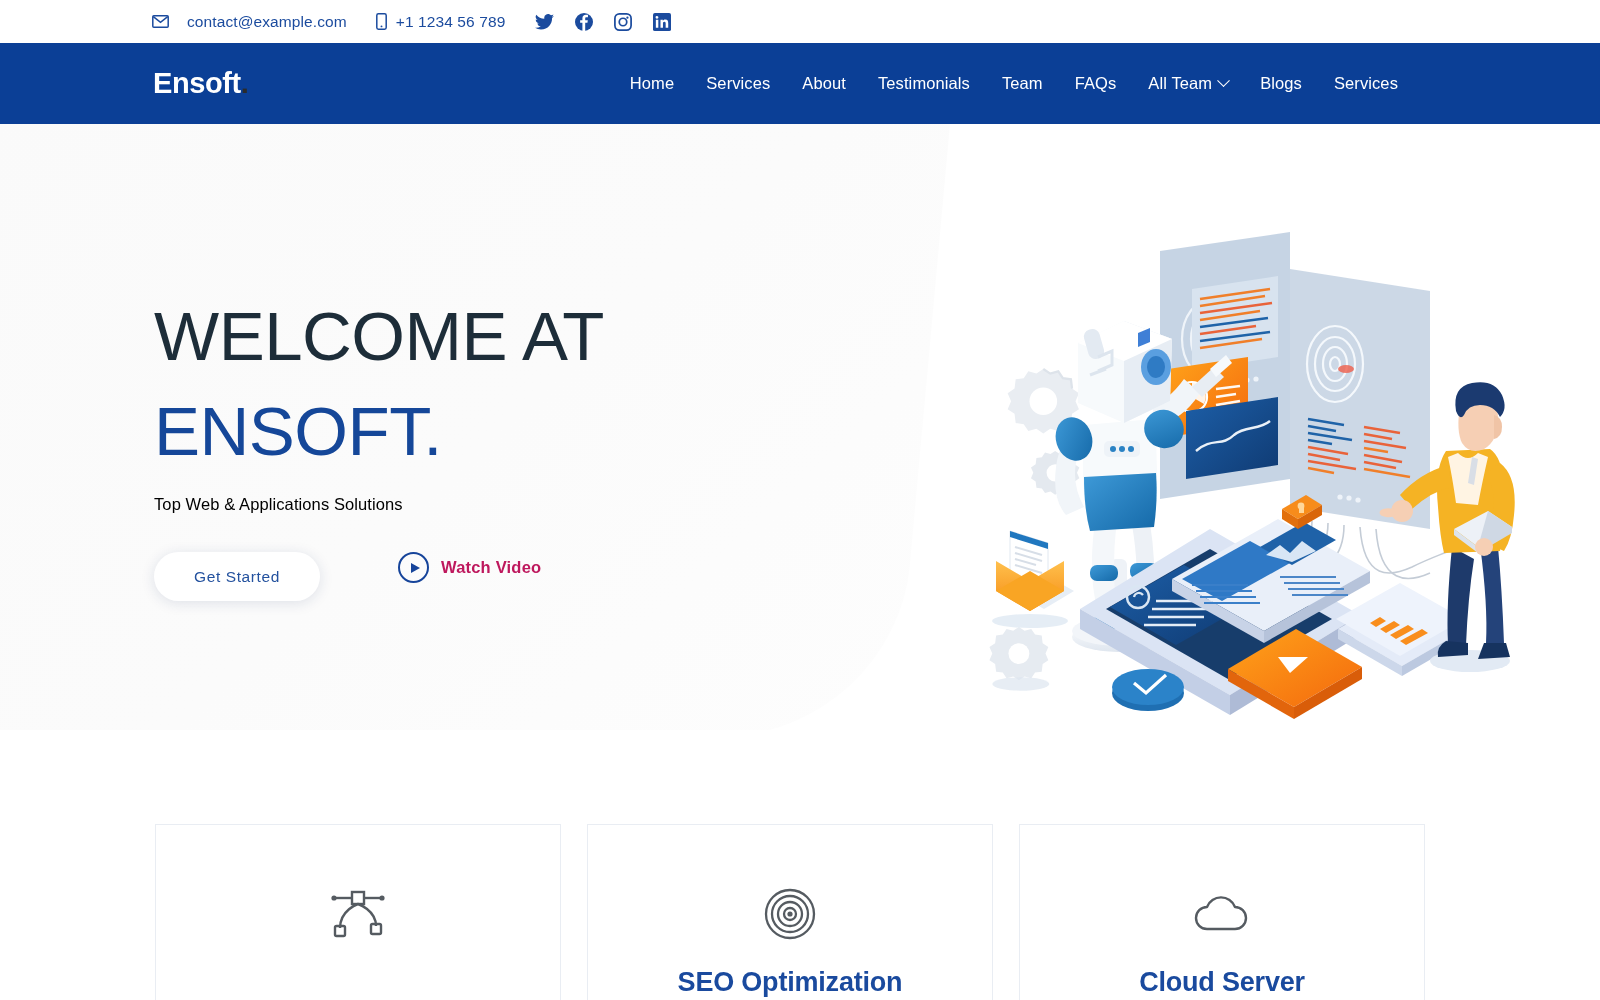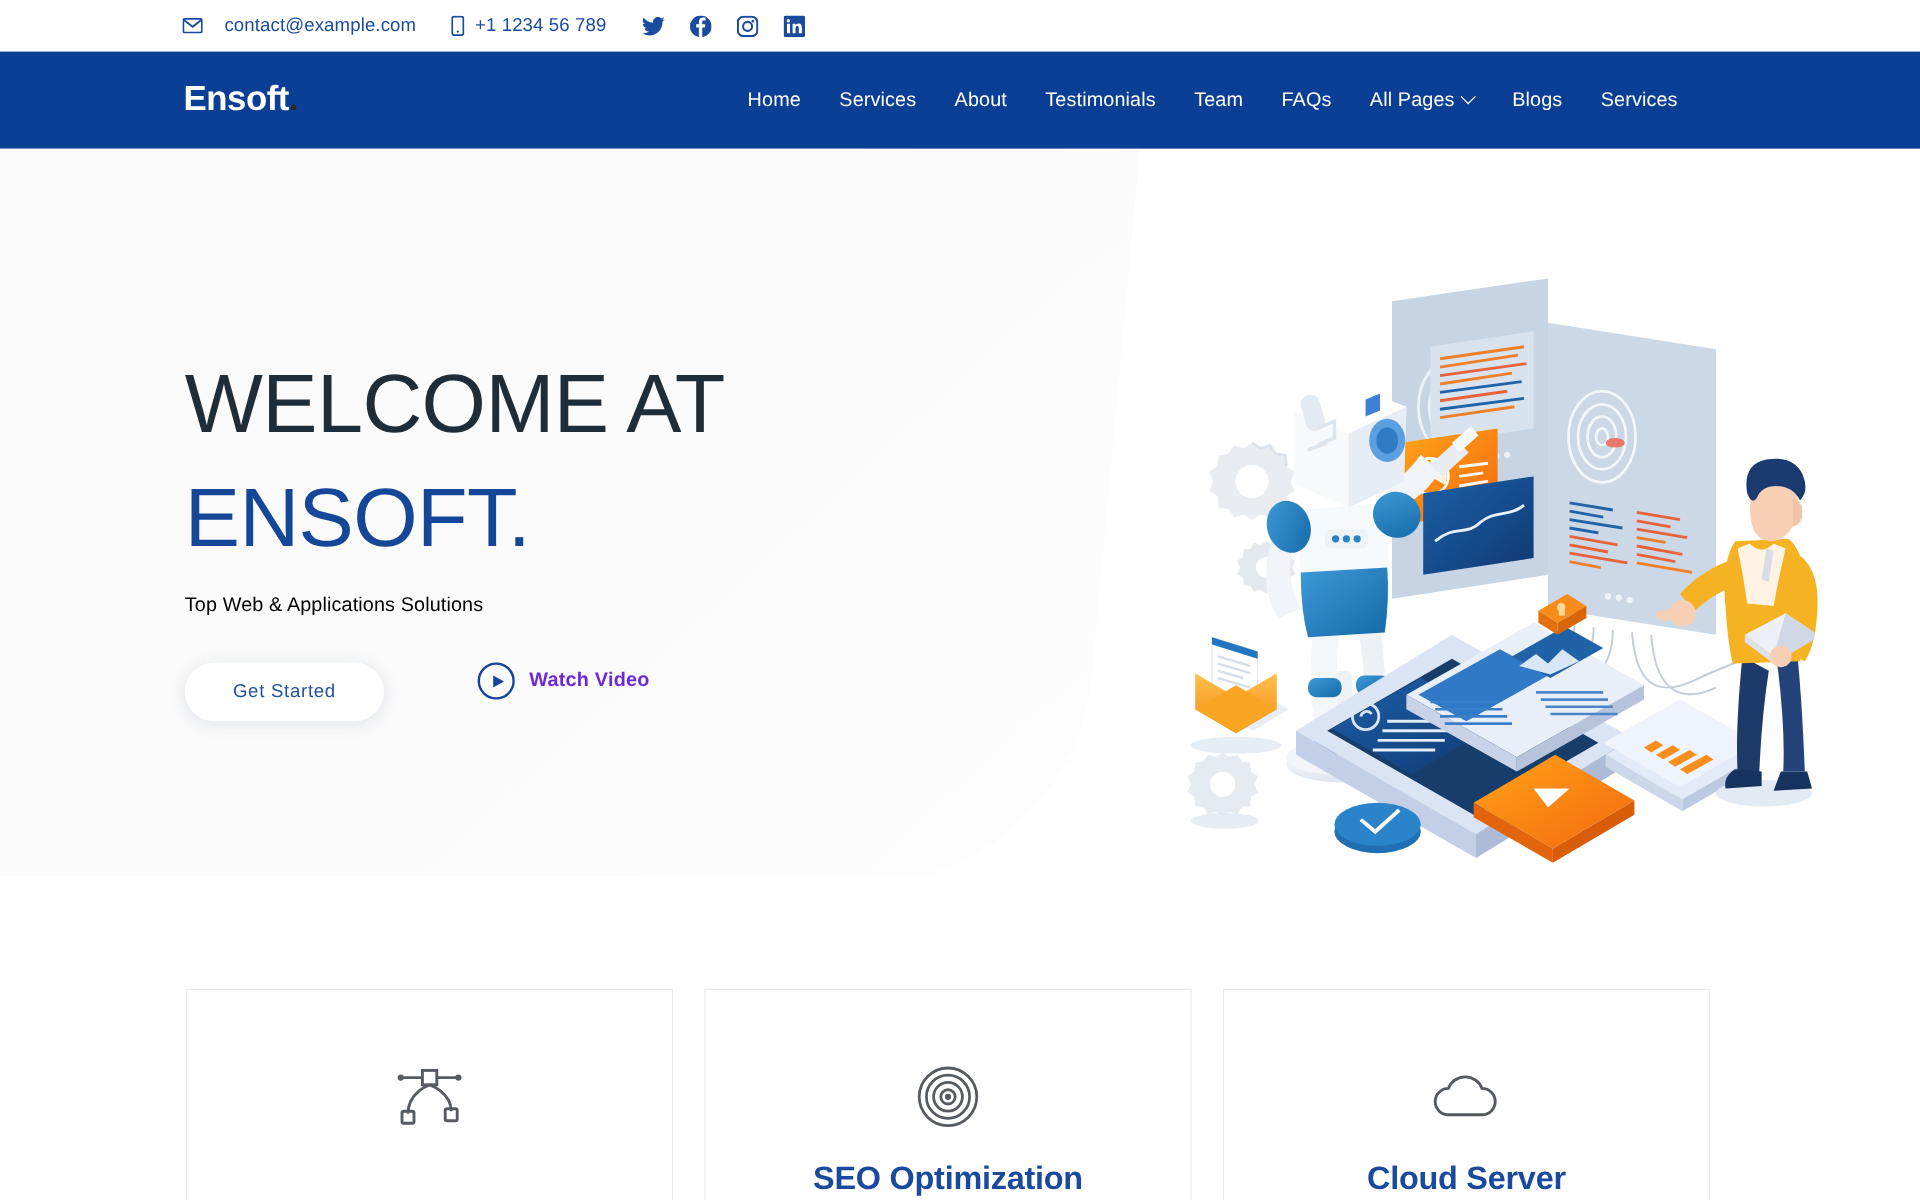--- a/index.html
+++ b/index.html
@@ -154,21 +154,21 @@
     margin-right: 12px;
   }
   .play-tri {
     width: 0; height: 0;
     border-left: 9px solid #16449a;
     border-top: 5.5px solid transparent;
     border-bottom: 5.5px solid transparent;
     margin-left: 3px;
   }
   .watch-label {
-    color: #6d28d9;
+    color: #be185d;
     font-size: 16.5px;
     font-weight: bold;
     letter-spacing: .2px;
   }
 
   
   .illus {
     position: absolute;
     left: 960px; top: 105px;
     width: 620px; height: 500px;
@@ -274,21 +274,21 @@
       <a class="nav-link" href="#">
           <span>Testimonials</span>
         </a>
       <a class="nav-link" href="#">
           <span>Team</span>
         </a>
       <a class="nav-link" href="#">
           <span>FAQs</span>
         </a>
       <a class="nav-link" href="#">
-          <span>All Pages</span>
+          <span>All Team</span>
           <i class="chev"></i>
         </a>
       <a class="nav-link" href="#">
           <span>Blogs</span>
         </a>
       <a class="nav-link" href="#">
           <span>Services</span>
         </a>
     </nav>
   </div>

